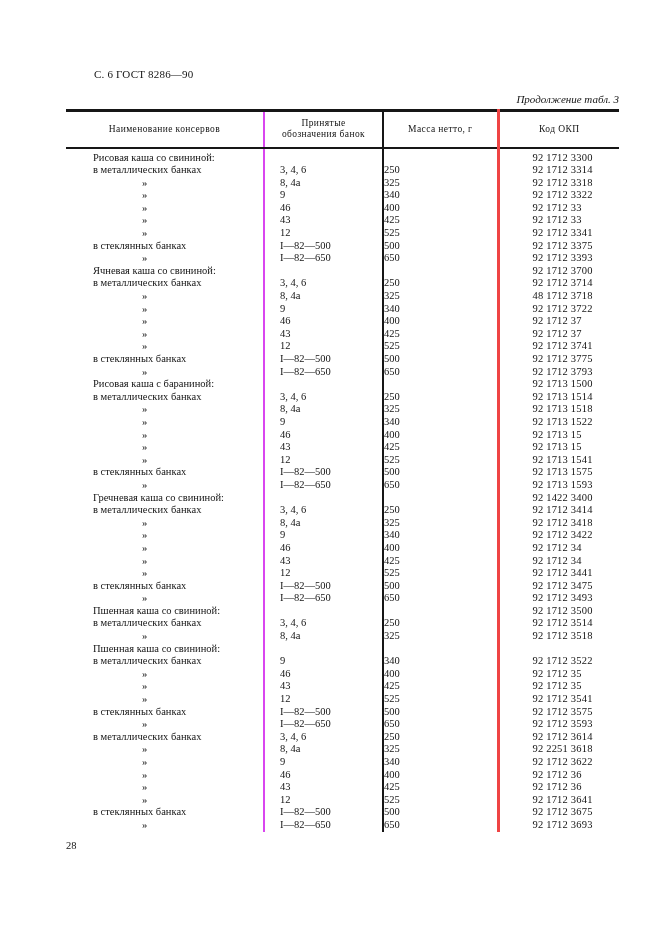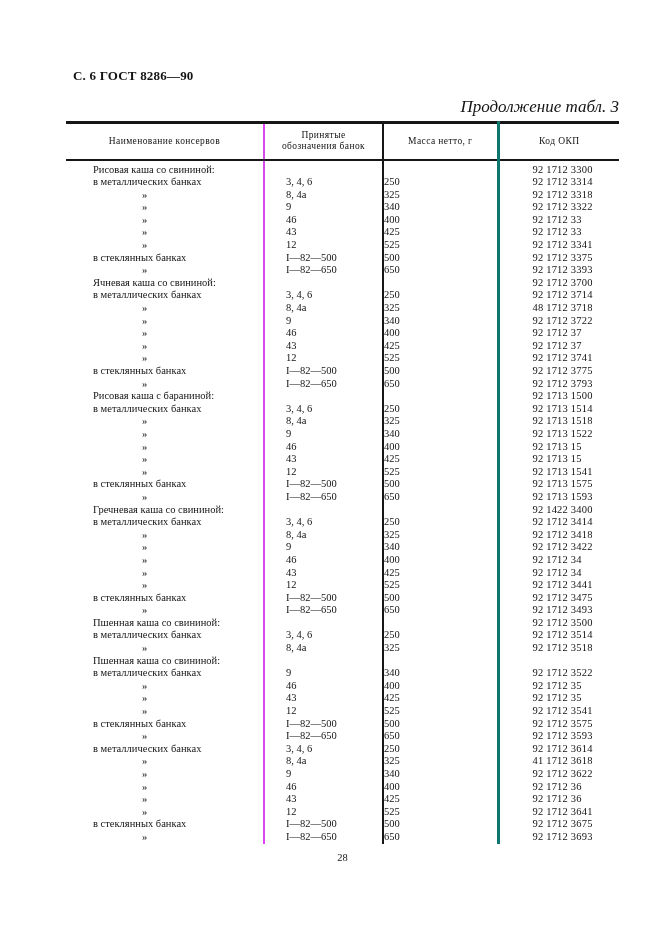--- a/index.html
+++ b/index.html
@@ -4,31 +4,31 @@
 <style>
   * { margin: 0; padding: 0; box-sizing: border-box; }
   html, body { background: #ffffff; }
   body {
     width: 661px; height: 936px;
     font-family: "Liberation Serif", "DejaVu Serif", serif;
     color: #141414;
     overflow: hidden;
   }
   .doc-title {
-    margin: 68px 0 0 73px;
-    font-size: 13px;
-    font-weight: bold;
+    margin: 68px 0 0 94px;
+    font-size: 11px;
+    font-weight: normal;
     letter-spacing: 0.2px;
   }
   .continuation-note {
     width: 553px;
     margin: 13px 0 4px 66px;
     text-align: right;
     font-style: italic;
-    font-size: 17px;
+    font-size: 11px;
   }
   table.gost {
     border-collapse: collapse;
     table-layout: fixed;
     width: 553px;
     margin-left: 66px;
     border-top: 3px solid #161616;
   }
   col.c1 { width: 198px; }
   col.c2 { width: 119px; }
@@ -40,40 +40,40 @@
     text-align: center;
     font-weight: normal;
     font-size: 9.5px;
     line-height: 11.5px;
     letter-spacing: 0.4px;
     padding: 2px 8px;
     border-bottom: 2px solid #161616;
   }
   .vline1 { border-right: 2px solid #d946ef; }
   .vline2 { border-right: 2px solid #161616; }
-  .vline3 { border-right: 3px solid #0f766e; }
+  .vline3 { border-right: 3px solid #ef4444; }
   td {
     font-size: 10.5px;
     line-height: 12.6px;
     height: 12.6px;
     padding: 0;
     white-space: nowrap;
     vertical-align: top;
   }
   td.c-name  { padding-left: 27px; }
   td.c-name.ditto { padding-left: 76px; }
-  td.c-desig { padding-left: 21px; }
+  td.c-desig { padding-left: 15px; }
   td.c-mass  { text-align: left; }
   td.c-code  { padding-left: 33px; letter-spacing: 0.2px; }
   tbody tr:first-child td { padding-top: 3px; }
   .page-number {
     width: 553px;
     margin-left: 66px;
     margin-top: 8px;
-    text-align: center;
+    text-align: left;
     font-size: 10.5px;
   }
 </style>
 </head>
 <body>
 
 <div class="doc-title">С. 6 ГОСТ 8286—90</div>
 
 <div class="continuation-note">Продолжение табл. 3</div>
 
@@ -420,21 +420,21 @@
     <td class="c-name vline1">в металлических банках</td>
     <td class="c-desig vline2">3, 4, 6</td>
     <td class="c-mass vline3">250</td>
     <td class="c-code">92 1712 3614</td>
   </tr>
 
   <tr>
     <td class="c-name vline1 ditto">»</td>
     <td class="c-desig vline2">8, 4а</td>
     <td class="c-mass vline3">325</td>
-    <td class="c-code">41 1712 3618</td>
+    <td class="c-code">92 2251 3618</td>
   </tr>
 
   <tr>
     <td class="c-name vline1 ditto">»</td>
     <td class="c-desig vline2">9</td>
     <td class="c-mass vline3">340</td>
     <td class="c-code">92 1712 3622</td>
   </tr>
 
   <tr>

